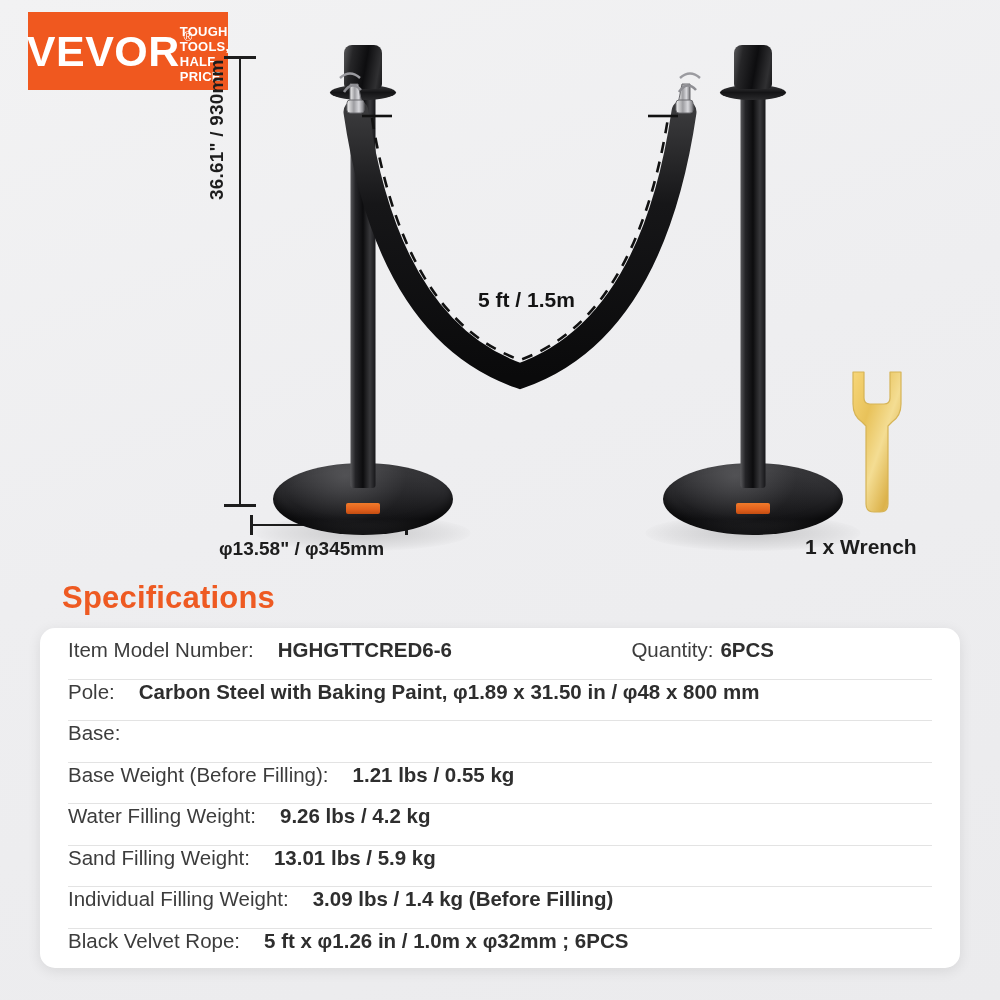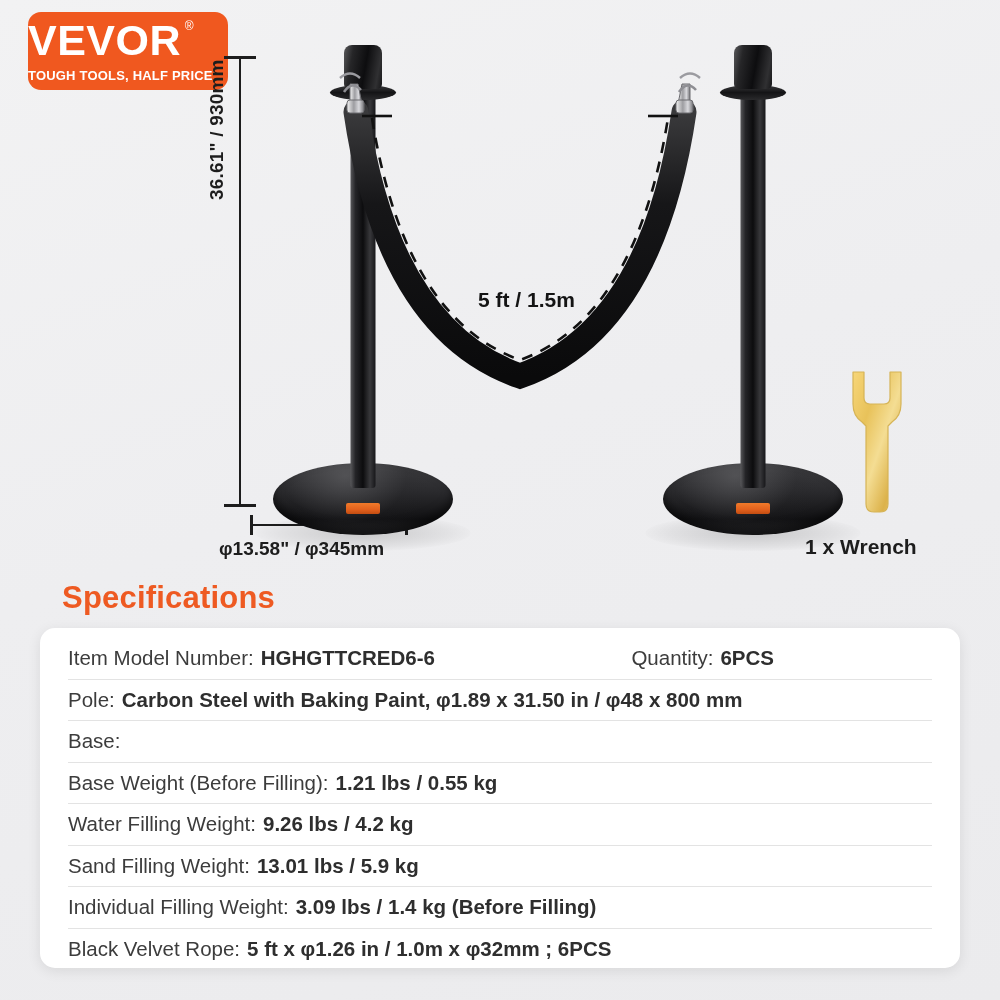--- a/index.html
+++ b/index.html
@@ -19,24 +19,22 @@
 
   
   .logo-badge {
     position: absolute;
     left: 28px;
     top: 12px;
     width: 200px;
     height: 78px;
     background: #f0581f;
     display: flex;
-    flex-direction: column;
-    align-items: flex-start;
+    align-items: center;
     justify-content: center;
-    border-radius: 13px;
   }
   .logo-word {
     color: #ffffff;
     font-size: 43px;
     font-weight: bold;
     letter-spacing: 0.5px;
     line-height: 1;
     position: relative;
     font-family: "Liberation Sans", sans-serif;
   }
@@ -237,26 +235,27 @@
     height: 340px;
     background: #ffffff;
     border-radius: 15px;
     box-shadow: 0 3px 14px rgba(0,0,0,0.09);
     box-sizing: border-box;
     padding: 0 28px;
   }
   .spec-row {
     height: 40.5px;
     display: flex;
-    align-items: center;
+    align-items: flex-start;
     border-bottom: 1px solid #e3e3e3;
     font-size: 20.5px;
     color: #3c3c3c;
     white-space: nowrap;
     overflow: hidden;
+    gap: 17px;
   }
   .spec-row:first-child { margin-top: 10px; }
   .spec-row:last-child { border-bottom: none; }
   .spec-label { font-weight: normal; }
   .spec-value { font-weight: bold; color: #2e2e2e; margin-left: 7px; }
   .spec-qty {
     margin-left: auto;
     padding-right: 158px;
     display: flex;
   }

